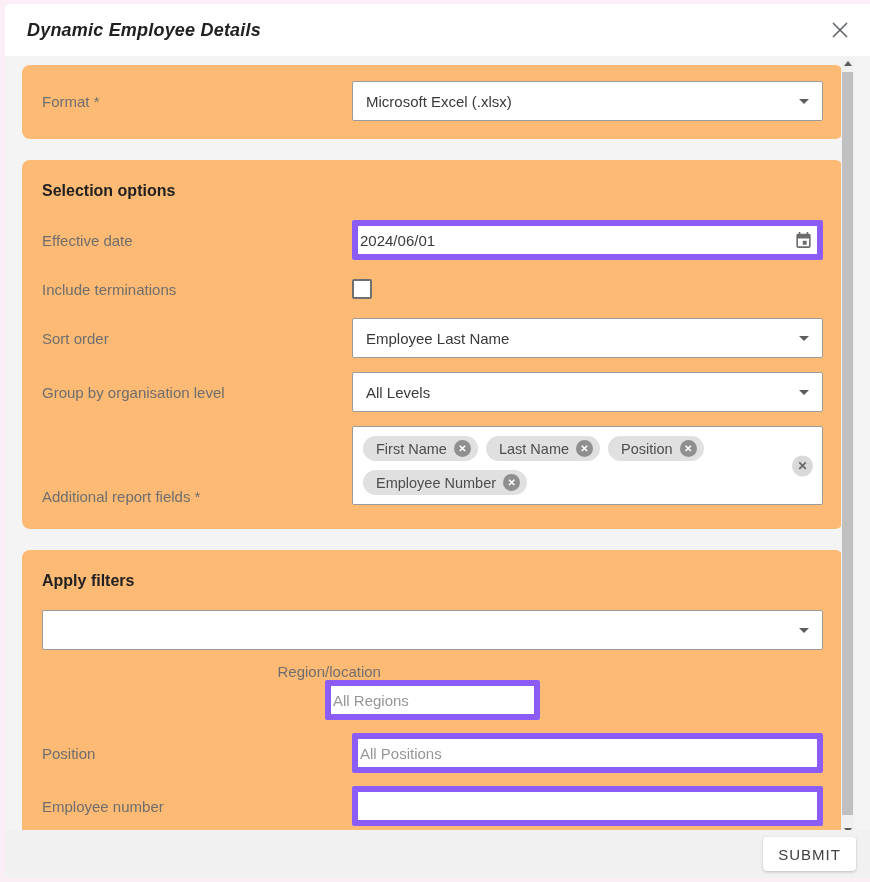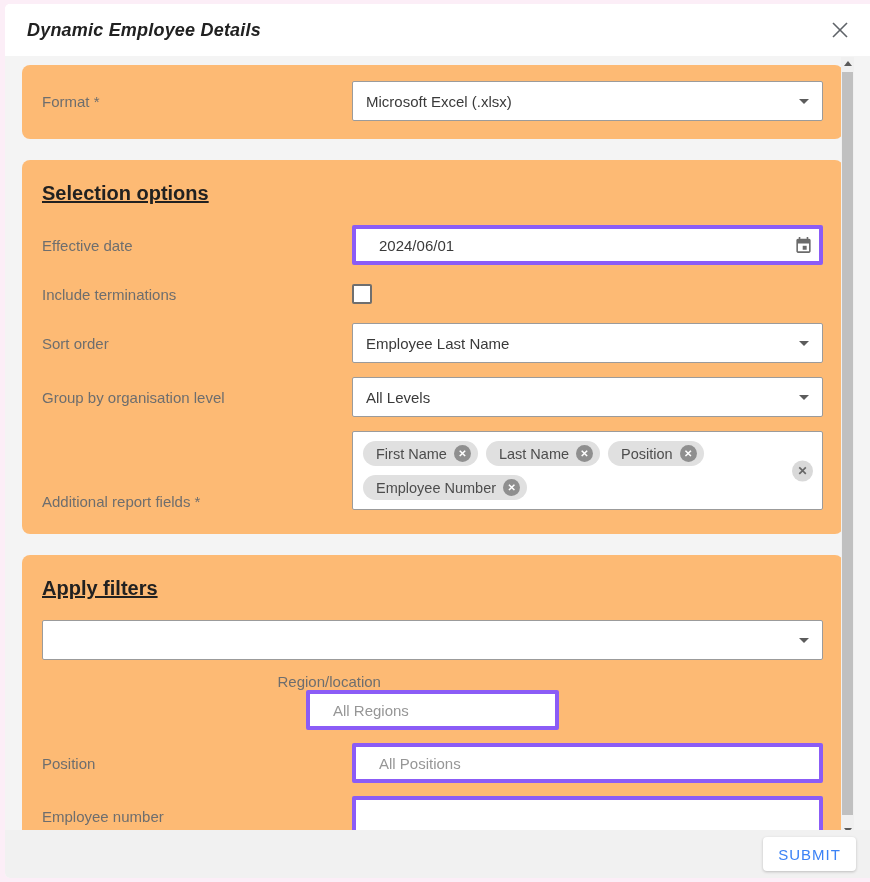--- a/index.html
+++ b/index.html
@@ -27,42 +27,42 @@
   }
   
   .modal-body {
     position:absolute; left:0; right:0; top:52px; bottom:48px;
     background:#f4f4f4; padding:9px 27px 0 17px; overflow:hidden;
   }
   .card {
     background:#fdba74; border-radius:8px; margin-bottom:21px;
     padding:18px 20px;
   }
-  .card-heading { font-size:20px; font-weight:700; color:#212121; margin:4px 0 20px 0;text-decoration:underline; }
+  .card-heading { font-size:16px; font-weight:700; color:#212121; margin:4px 0 20px 0; }
   .form-row { display:flex; align-items:center; margin-bottom:14px; }
   .form-row:last-child { margin-bottom:6px; }
   .form-row.align-top { align-items:flex-end; }
   .form-row.align-top .field-label { margin-top:12px; }
   .field-label { width:310px; flex-shrink:0; font-size:15px; color:#6e6e6e; }
   .control { flex:1; position:relative; }
   
   .selectbox {
     height:40px; background:#fff; border:1px solid #9b9b9b; border-radius:2px;
     display:flex; align-items:center; padding:0 30px 0 13px;
     font-size:15px; color:#3a3a3a; cursor:pointer; position:relative;
   }
   .caret {
     position:absolute; right:13px; top:50%; margin-top:-2px;
     width:0; height:0; border-left:5px solid transparent;
     border-right:5px solid transparent; border-top:5px solid #5c5c5c;
   }
   
   .textinput {
-    width:100%; height:40px; background:#fff; border:4px solid #8b5cf6; border-radius:2px;
-    padding:0 23px; font-size:15px; color:#3a3a3a;
+    width:100%; height:40px; background:#fff; border:6px solid #8b5cf6; border-radius:2px;
+    padding:0 2px; font-size:15px; color:#3a3a3a;
     font-family:"Liberation Sans", sans-serif; outline:none;
   }
   .textinput::placeholder { color:#969696; opacity:1; }
   .date-wrap { position:relative; }
   .cal-icon { position:absolute; right:10px; top:50%; transform:translateY(-50%); cursor:pointer; display:flex; }
   
   .checkbox {
     width:20px; height:20px; border:2px solid #6f6f6f; border-radius:2px;
     background:#fff; cursor:pointer;
   }
@@ -107,21 +107,21 @@
   }
   
   .modal-footer {
     position:absolute; left:0; right:0; bottom:0; height:48px; background:#f1f1f1;
   }
   .submit-btn {
     position:absolute; right:14px; top:7px; width:93px; height:34px;
     background:#ffffff; border:none; border-radius:4px;
     box-shadow:0 1px 3px rgba(0,0,0,.22);
     font-family:"Liberation Sans", sans-serif;
-    font-size:15px; font-weight:500; color:#3b82f6; letter-spacing:1px;
+    font-size:15px; font-weight:500; color:#404040; letter-spacing:1px;
     cursor:pointer;
   }
 </style>
 </head>
 <body>
 
 <div class="modal">
 
   <div class="modal-header">
     <div class="modal-title">Dynamic Employee Details</div>

